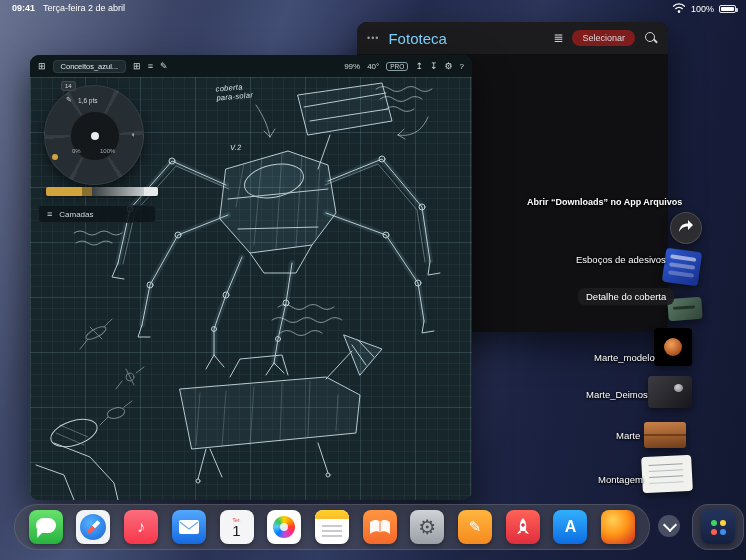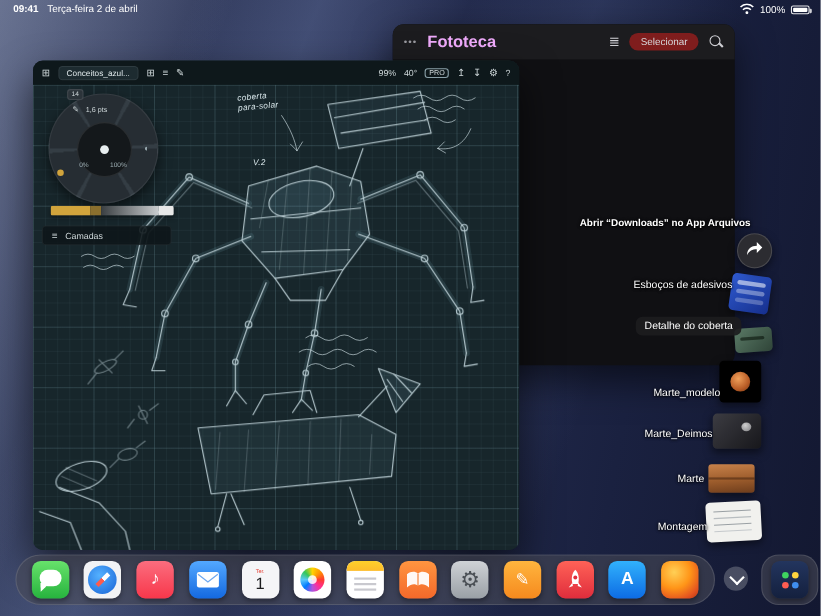--- a/index.html
+++ b/index.html
@@ -17,21 +17,21 @@
   .sb-time{font-weight:bold}
   .sb-right{display:flex;gap:5px;align-items:center}
   .batt{width:17px;height:8px;border:1px solid rgba(255,255,255,.9);border-radius:2px;position:relative}
   .batt::before{content:"";position:absolute;inset:1px;background:#fff;border-radius:1px}
   .batt::after{content:"";position:absolute;right:-3px;top:2px;width:2px;height:4px;background:rgba(255,255,255,.8);border-radius:0 1px 1px 0}
 
   
   .fototeca{position:absolute;left:357px;top:22px;width:311px;height:310px;background:#101013;border-radius:10px;box-shadow:0 14px 34px rgba(0,0,0,.55);overflow:hidden;z-index:1}
   .ft-header{height:32px;background:#1c1c1f;display:flex;align-items:center;padding:0 10px;gap:9px}
   .ft-ellipsis{color:#9a9aa0;font-size:9px;letter-spacing:1px;cursor:default}
-  .ft-title{color:#f0abfc;font-weight:bold;font-size:15px}
+  .ft-title{color:#7dd3fc;font-weight:normal;font-size:15px}
   .ft-spacer{flex:1}
   .ft-listicon{color:#cfcfd4;font-size:12px}
   .ft-select{background:#7f1d1d;color:#d8d8dc;font-size:9px;padding:3px 10px;border-radius:11px}
   .ft-search{width:14px;height:14px;position:relative}
   .ft-search::before{content:"";position:absolute;left:1px;top:1px;width:8px;height:8px;border:1.5px solid #cfcfd4;border-radius:50%}
   .ft-search::after{content:"";position:absolute;left:9px;top:9px;width:5px;height:1.5px;background:#cfcfd4;transform:rotate(45deg)}
   .ft-grid{position:absolute;left:0;top:34px;right:0;bottom:0}
   .tile{position:absolute}
   .t-r1c1{left:0;top:1px;width:101px;height:95px;background:radial-gradient(circle at 60% 50%, #55203a, #2a0c22 60%, #120510)}
   .t-r1c2{left:103px;top:1px;width:101px;height:95px;background:radial-gradient(circle at 55% 45%, #a3485f 0%, #5c2140 38%, #2a0c22 72%, #140612 100%)}

